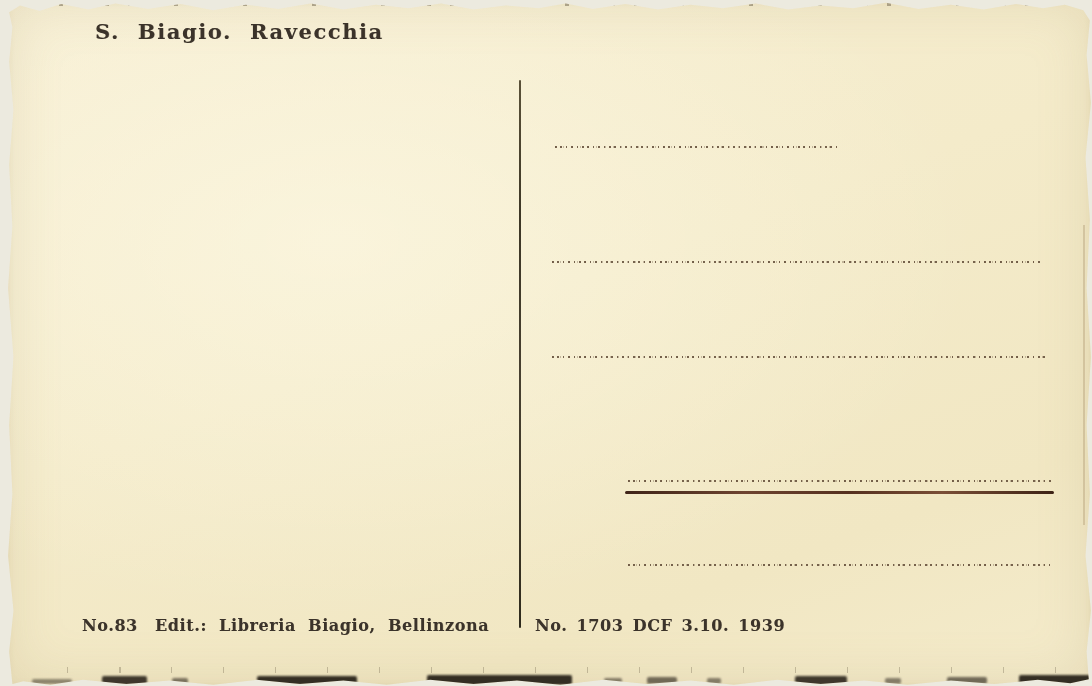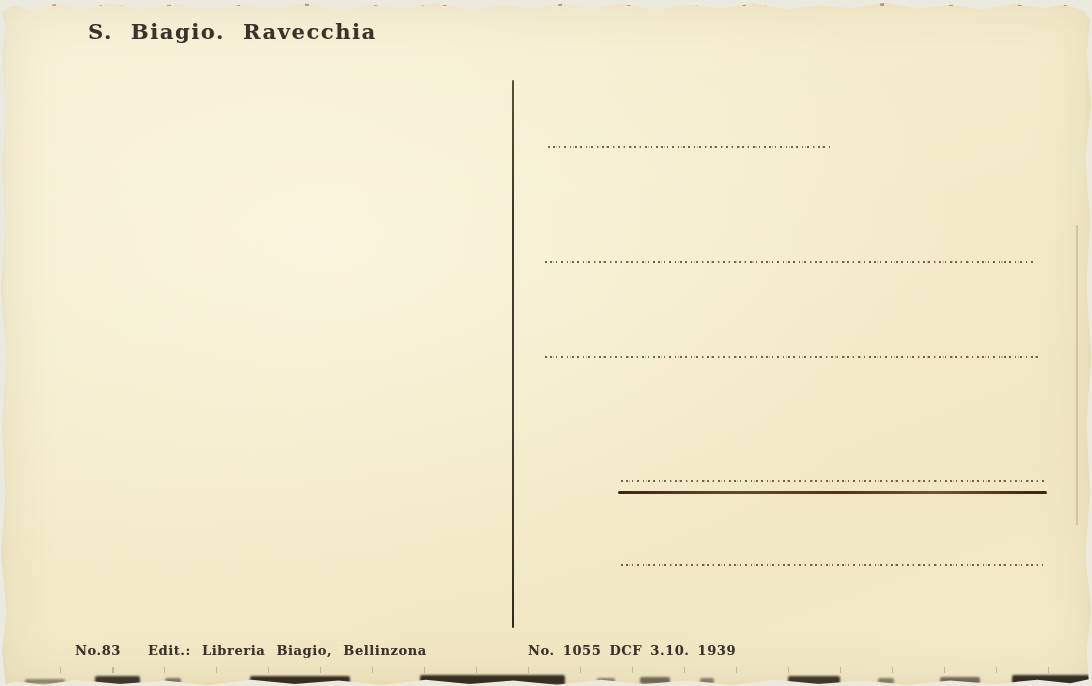--- a/index.html
+++ b/index.html
@@ -23,20 +23,21 @@
       90% 1.4%, 93% 0.6%, 95.5% 1.2%, 97.5% 0.7%, 99.2% 1.5%, 99.8% 3%,
       99.5% 8%, 99.9% 15%, 99.4% 23%, 99.8% 32%, 99.5% 42%, 99.9% 52%, 99.5% 62%,
       99.8% 72%, 99.4% 81%, 99.9% 89%, 99.5% 95%, 99.7% 99%,
       98% 99.6%, 95% 99.1%, 91% 99.7%, 87% 99.2%, 83% 99.8%, 79% 99.2%, 75% 99.7%,
       71% 99.1%, 67% 99.8%, 63% 99.2%, 59% 99.7%, 55% 99.1%, 51% 99.8%, 47% 99.2%,
       43% 99.7%, 39% 99.1%, 35% 99.8%, 31% 99.2%, 27% 99.7%, 23% 99.1%, 19% 99.8%,
       15% 99.2%, 11% 99.7%, 7% 99.1%, 4% 99.8%, 1.5% 99.3%, 0.5% 99.7%,
       0.2% 95%, 0.6% 89%, 0.1% 81%, 0.5% 72%, 0.2% 62%, 0.6% 52%, 0.1% 42%,
       0.5% 33%, 0.2% 24%, 0.6% 16%, 0.2% 9%, 0.5% 4%
     );
+    margin-left: 7px;
   }
   .top-specks{
     position:absolute;left:6px;right:6px;top:3px;height:3px;
     background:repeating-linear-gradient(90deg, rgba(70,58,38,.55) 0 4px, rgba(70,58,38,0) 4px 23px);
     filter:blur(.4px);opacity:.7;
   }
   .caption{
     position:absolute;left:88px;top:19px;
     font-size:21px;font-weight:bold;color:#3b332a;
     letter-spacing:1.6px;word-spacing:9px;
@@ -62,22 +63,22 @@
     position:absolute;left:618px;top:491px;width:429px;height:3px;border-radius:2px;
     background:linear-gradient(90deg,#3f2418,#6e4430 28%,#55301f 52%,#7a4e36 74%,#3c2215);
     filter:blur(.2px);
   }
   .dotline-6{left:621px;top:564px;width:422px;}
   .crease{
     position:absolute;left:1076px;top:225px;width:2px;height:300px;
     background:rgba(170,150,110,.38);filter:blur(.6px);
   }
   .imprint{
-    position:absolute;left:0;top:643px;width:100%;height:22px;
-    font-size:13px;font-weight:bold;color:#3b332a;letter-spacing:.6px;
+    position:absolute;left:0;top:616px;width:100%;height:22px;
+    font-size:16px;font-weight:bold;color:#3b332a;letter-spacing:.6px;
     text-shadow:.3px .3px 0 rgba(59,51,42,.3);
   }
   .imprint span{position:absolute;white-space:nowrap;}
   .imprint-number{left:75px;}
   .imprint-publisher{left:148px;word-spacing:6px;}
   .imprint-reference{left:528px;word-spacing:3px;}
   .scan-artifacts div{
     position:absolute;background:#211b13;border-radius:2px;filter:blur(1.3px);
   }
   .tick-row{
@@ -101,21 +102,21 @@
   <div class="dotline dotline-3"></div>
   <div class="dotline dotline-4"></div>
   <div class="solidline"></div>
   <div class="dotline dotline-6"></div>
 
   <div class="crease"></div>
 
   <div class="imprint">
     <span class="imprint-number">No.83</span>
     <span class="imprint-publisher">Edit.: Libreria Biagio, Bellinzona</span>
-    <span class="imprint-reference">No. 1055 DCF 3.10. 1939</span>
+    <span class="imprint-reference">No. 1703 DCF 3.10. 1939</span>
   </div>
 
   <div class="tick-row"></div>
 
   <div class="scan-artifacts">
     <div style="left:25px;top:679px;width:40px;height:5px;opacity:.45"></div>
     <div style="left:95px;top:676px;width:45px;height:9px;opacity:.85"></div>
     <div style="left:165px;top:678px;width:16px;height:6px;opacity:.55"></div>
     <div style="left:250px;top:676px;width:100px;height:9px;opacity:.9"></div>
     <div style="left:420px;top:675px;width:145px;height:10px;opacity:.9"></div>

